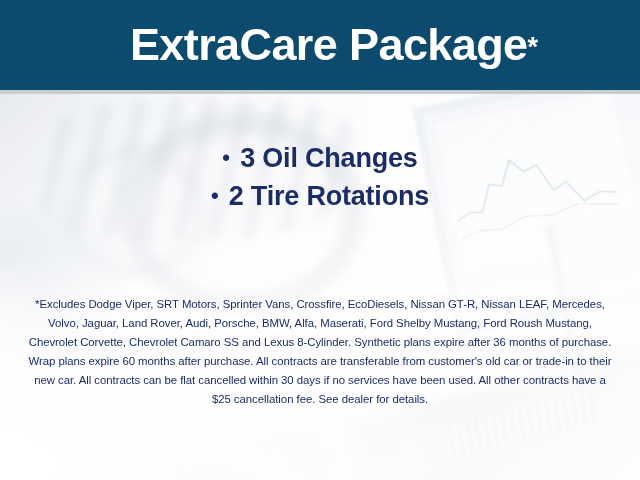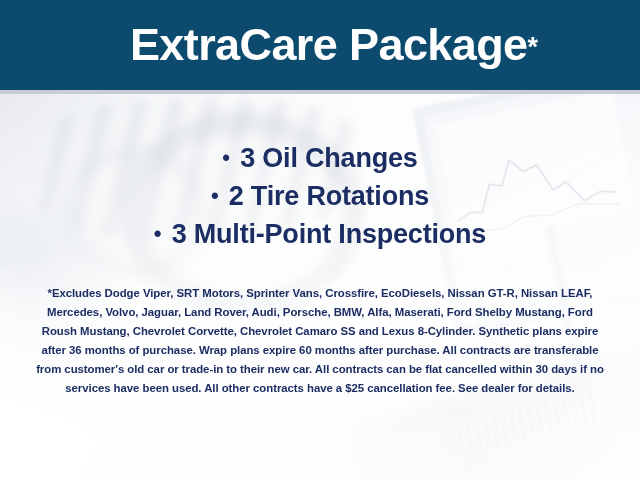--- a/index.html
+++ b/index.html
@@ -223,25 +223,25 @@
     font-size: 22px;
     position: relative;
     top: -2px;
     padding-right: 3px;
   }
 
   .fineprint {
     position: absolute;
     left: 28px;
     right: 28px;
-    top: 194px;
+    top: 205px;
     text-align: center;
     color: #1b2d63;
     font-family: "Liberation Sans", sans-serif;
-    font-weight: bold;
+    font-weight: normal;
     font-size: 11.4px;
     line-height: 18.9px;
     letter-spacing: -0.05px;
   }
 </style>
 </head>
 <body>
 
 <div id="ad">
 
@@ -272,19 +272,18 @@
   <div class="banner">
     <div class="banner-title"><span>ExtraCare Package</span><span class="star">*</span></div>
   </div>
   <div class="banner-underline"></div>
 
   <div class="content">
 
     <div class="bullets">
       <div class="bullet-line"><span class="dot">•</span> <span>3 Oil Changes</span></div>
       <div class="bullet-line"><span class="dot">•</span> <span>2 Tire Rotations</span></div>
-      <div class="bullet-line"><span class="dot">•</span> <span>3 Multi-Point Inspections</span></div>
     </div>
 
     <div class="fineprint">*Excludes Dodge Viper, SRT Motors, Sprinter Vans, Crossfire, EcoDiesels, Nissan GT-R, Nissan LEAF, Mercedes, Volvo, Jaguar, Land Rover, Audi, Porsche, BMW, Alfa, Maserati, Ford Shelby Mustang, Ford Roush Mustang, Chevrolet Corvette, Chevrolet Camaro SS and Lexus 8-Cylinder. Synthetic plans expire after 36 months of purchase. Wrap plans expire 60 months after purchase. All contracts are transferable from customer's old car or trade-in to their new car. All contracts can be flat cancelled within 30 days if no services have been used. All other contracts have a $25 cancellation fee. See dealer for details.</div>
 
   </div>
 </div>
 
 </body></html>

